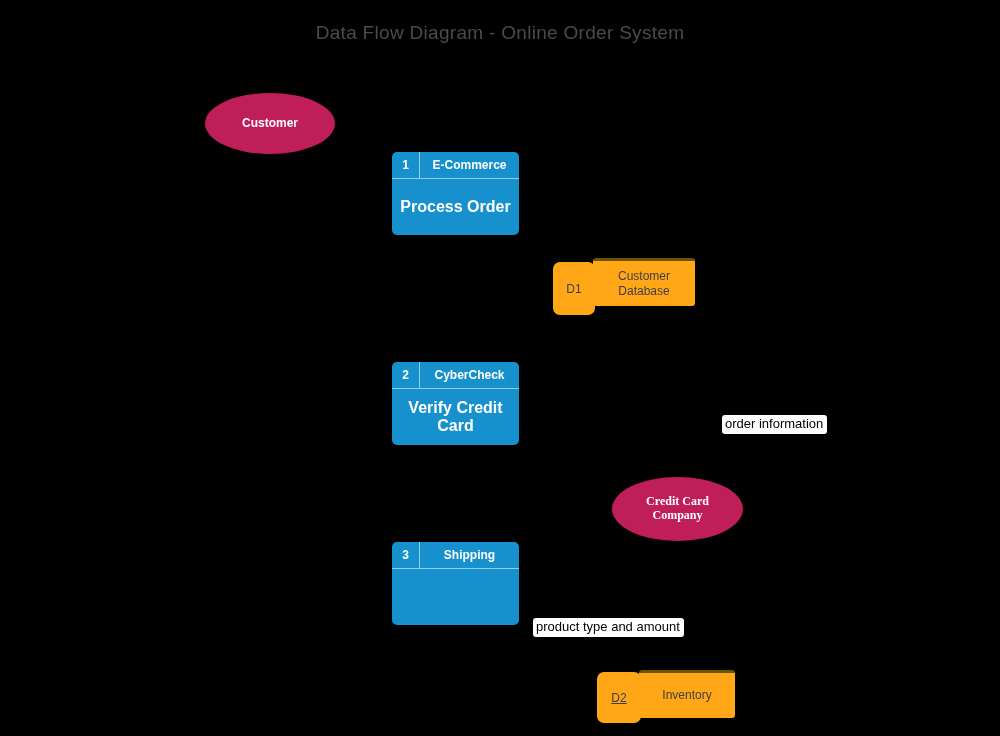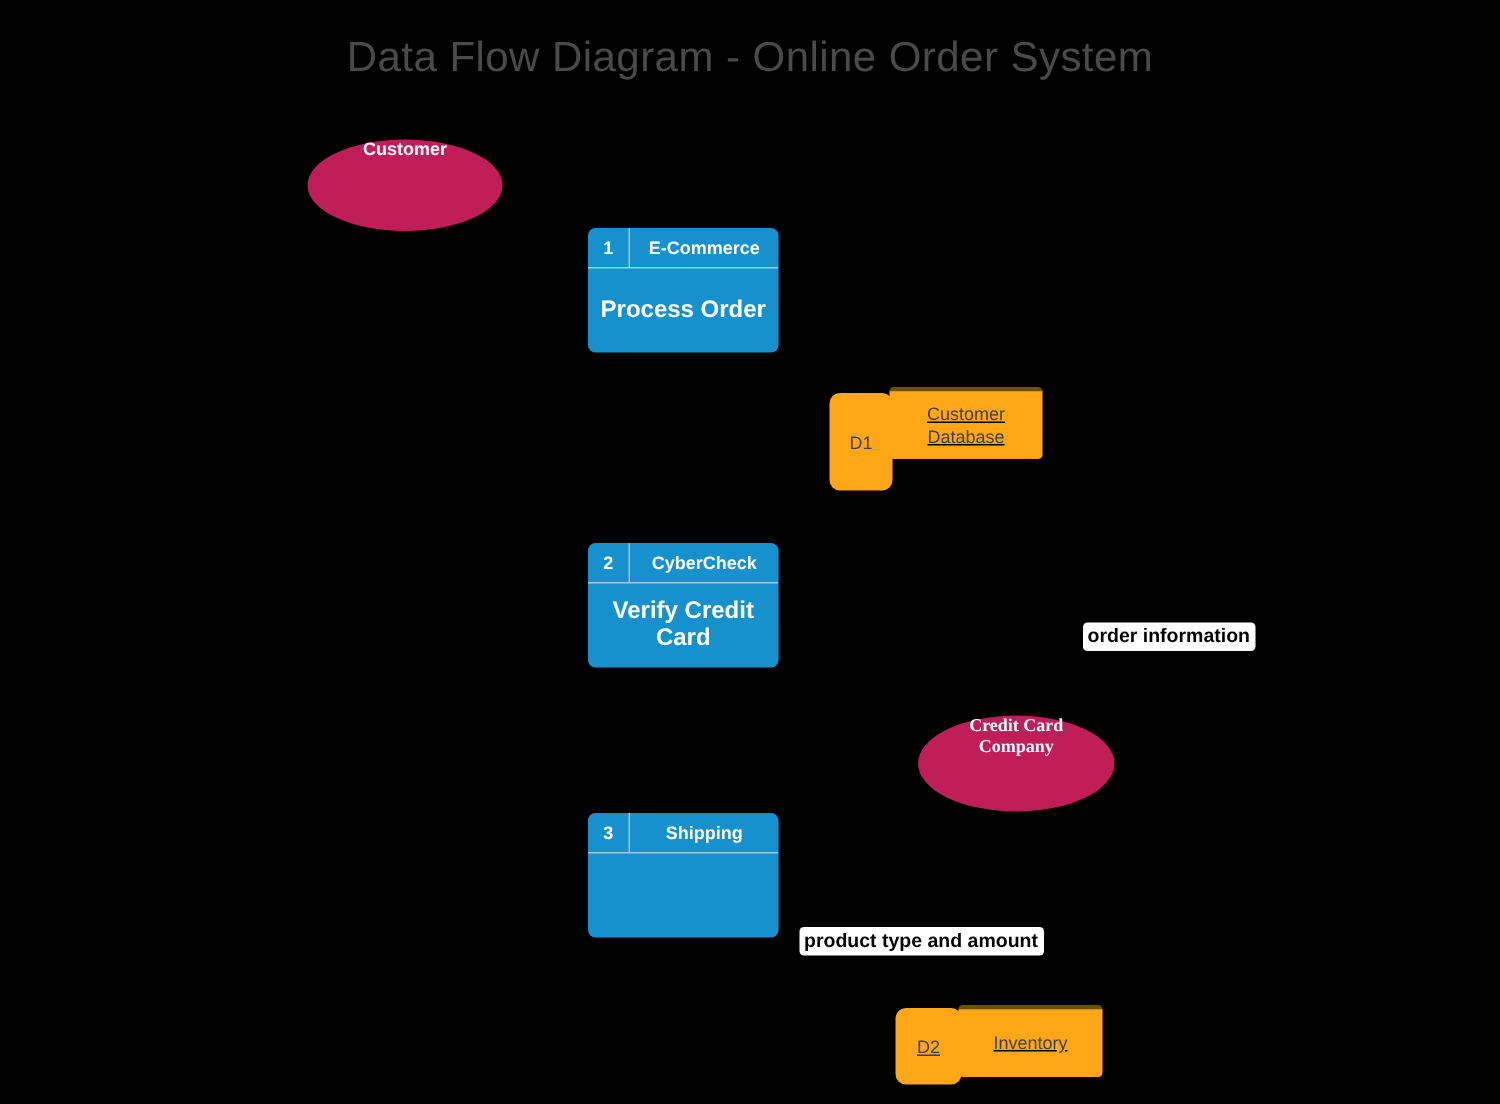--- a/index.html
+++ b/index.html
@@ -24,30 +24,30 @@
   }
   .canvas {
     position: relative;
     width: 1000px; height: 736px;
     background: var(--bg);
   }
   .diagram-title {
     position: absolute;
     left: 0; top: 22px; width: 100%;
     text-align: center;
-    font-size: 28px;
+    font-size: 19px;
     color: var(--title-text);
     letter-spacing: 0.3px;
   }
   
   .entity {
     position: absolute;
     background: var(--entity-fill);
     border-radius: 50%;
-    display: flex; justify-content: center;
+    display: flex; align-items: center; justify-content: center;
     text-align: center;
   }
   .entity span {
     color: var(--entity-text);
     font-weight: bold;
     font-size: 12px;
     line-height: 1.15;
     padding: 0 18px;
   }
   
@@ -89,21 +89,20 @@
   .datastore { position: absolute; }
   .ds-body {
     position: absolute;
     top: 0; right: 0;
     height: 48px;
     background: var(--ds-fill);
     border-top: 3px solid var(--ds-edge);
     border-radius: 3px;
     display: flex; align-items: center; justify-content: center;
     text-align: center;
-    text-decoration: underline;
   }
   .ds-body span {
     color: var(--ds-text);
     font-size: 12px;
     line-height: 1.25;
     padding: 0 12px;
   }
   .ds-tab {
     position: absolute;
     left: 0;
@@ -116,21 +115,20 @@
   
   .flow-label {
     position: absolute;
     background: var(--label-bg);
     color: var(--label-text);
     font-size: 13px;
     line-height: 16px;
     padding: 1px 4px 2px 3px;
     border-radius: 3px;
     white-space: nowrap;
-    font-weight: bold;
   }
 </style>
 </head>
 <body>
 
 <div class="canvas">
 
   <div class="diagram-title">Data Flow Diagram - Online Order System</div>
 
   <div class="entity" style="left:205px; top:93px; width:130px; height:61px;">
@@ -142,21 +140,21 @@
       <div class="p-num">1</div>
       <div class="p-name">E-Commerce</div>
     </div>
     <div class="p-body">Process Order</div>
   </div>
 
   <div class="datastore" style="left:553px; top:258px; width:142px; height:57px;">
     <div class="ds-body" style="left:40px; width:102px;">
       <span>Customer Database</span>
     </div>
-    <div class="ds-tab" style="top:4px; width:42px; height:65px;">D1</div>
+    <div class="ds-tab" style="top:4px; width:42px; height:53px;">D1</div>
   </div>
 
   <div class="process" style="left:392px; top:362px;">
     <div class="p-header">
       <div class="p-num">2</div>
       <div class="p-name">CyberCheck</div>
     </div>
     <div class="p-body">Verify Credit Card</div>
   </div>
 

